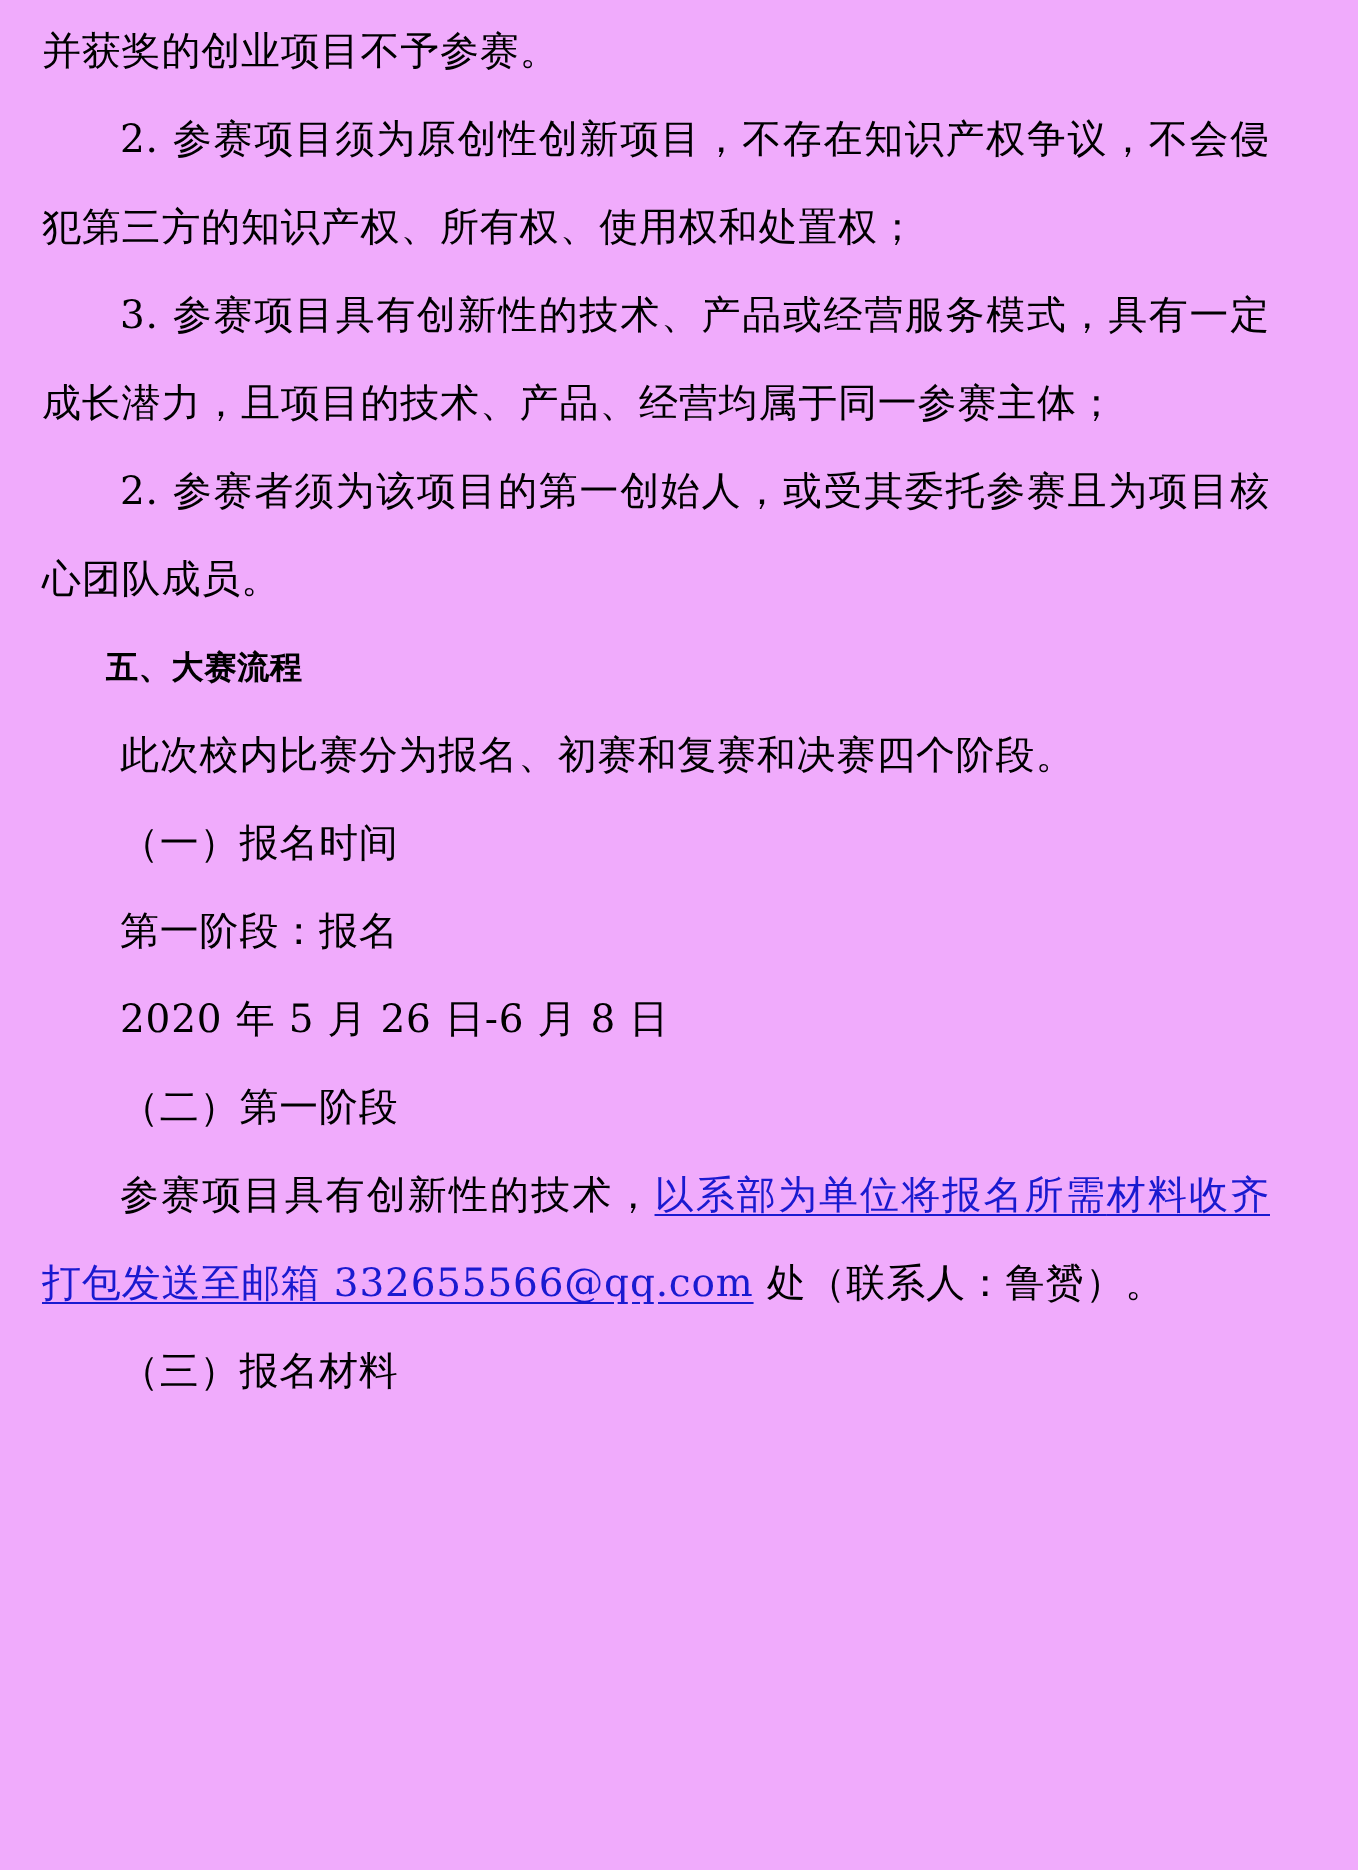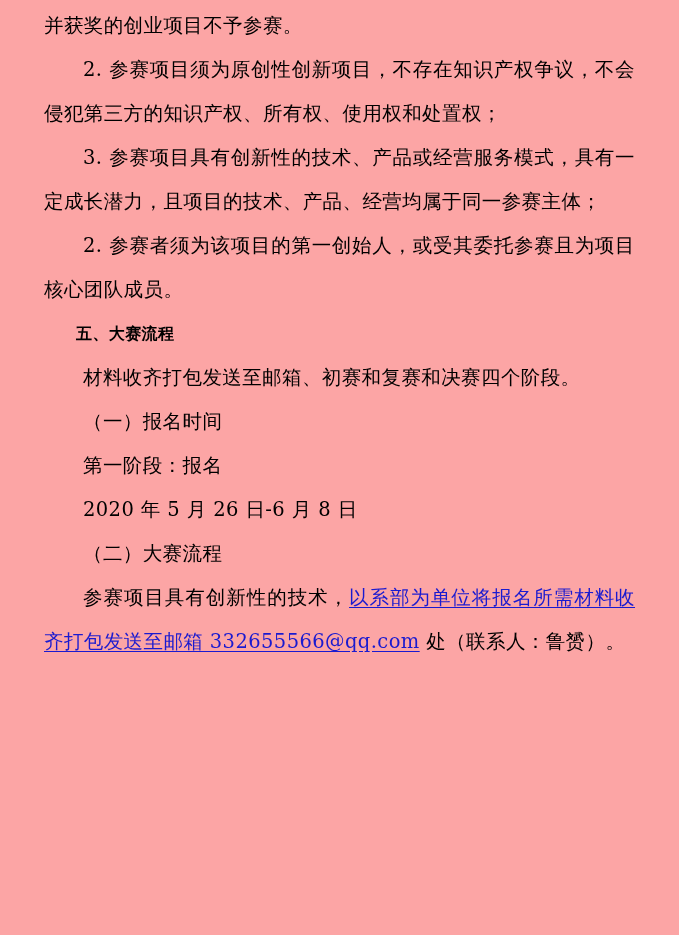--- a/index.html
+++ b/index.html
@@ -11,22 +11,22 @@
     width: 679px;
     height: 935px;
     overflow: hidden;
     font-family: "DejaVu Serif", "Liberation Serif", serif;
   }
   .page {
     position: relative;
     width: 679px;
     height: 935px;
     box-sizing: border-box;
-    padding: 0 44px 0 44px;
-    background: #fca5a5;
+    padding: 0 44px 0 21px;
+    background: #f0abfc;
   }
   .doc-body {
     padding-top: 4px;
   }
   p.para {
     margin: 0;
     color: #000000;
     font-size: 19.5px;
     line-height: 44px;
     letter-spacing: 0.4px;
@@ -61,29 +61,30 @@
 
 
     <p class="para indent">2. 参赛项目须为原创性创新项目，不存在知识产权争议，不会侵犯第三方的知识产权、所有权、使用权和处置权；</p>
 
     <p class="para indent">3. 参赛项目具有创新性的技术、产品或经营服务模式，具有一定成长潜力，且项目的技术、产品、经营均属于同一参赛主体；</p>
 
     <p class="para indent">2. 参赛者须为该项目的第一创始人，或受其委托参赛且为项目核心团队成员。</p>
 
     <p class="heading">五、大赛流程</p>
 
-    <p class="para indent">材料收齐打包发送至邮箱、初赛和复赛和决赛四个阶段。</p>
+    <p class="para indent">此次校内比赛分为报名、初赛和复赛和决赛四个阶段。</p>
 
     <p class="para indent">（一）报名时间</p>
 
     <p class="para indent">第一阶段：报名</p>
 
     <p class="para indent">2020 年 5 月 26 日-6 月 8 日</p>
 
-    <p class="para indent">（二）大赛流程</p>
+    <p class="para indent">（二）第一阶段</p>
 
     <p class="para indent">
       <span>参赛项目具有创新性的技术，</span><a class="link" href="#">以系部为单位将报名所需</a><a class="link" href="#">材料收齐打包发送至邮箱 332655566@qq.com</a><span> 处（联系人：鲁赟）。</span>
     </p>
 
+    <p class="para indent">（三）报名材料</p>
 
   </div>
 </div>
 
 </body></html>

